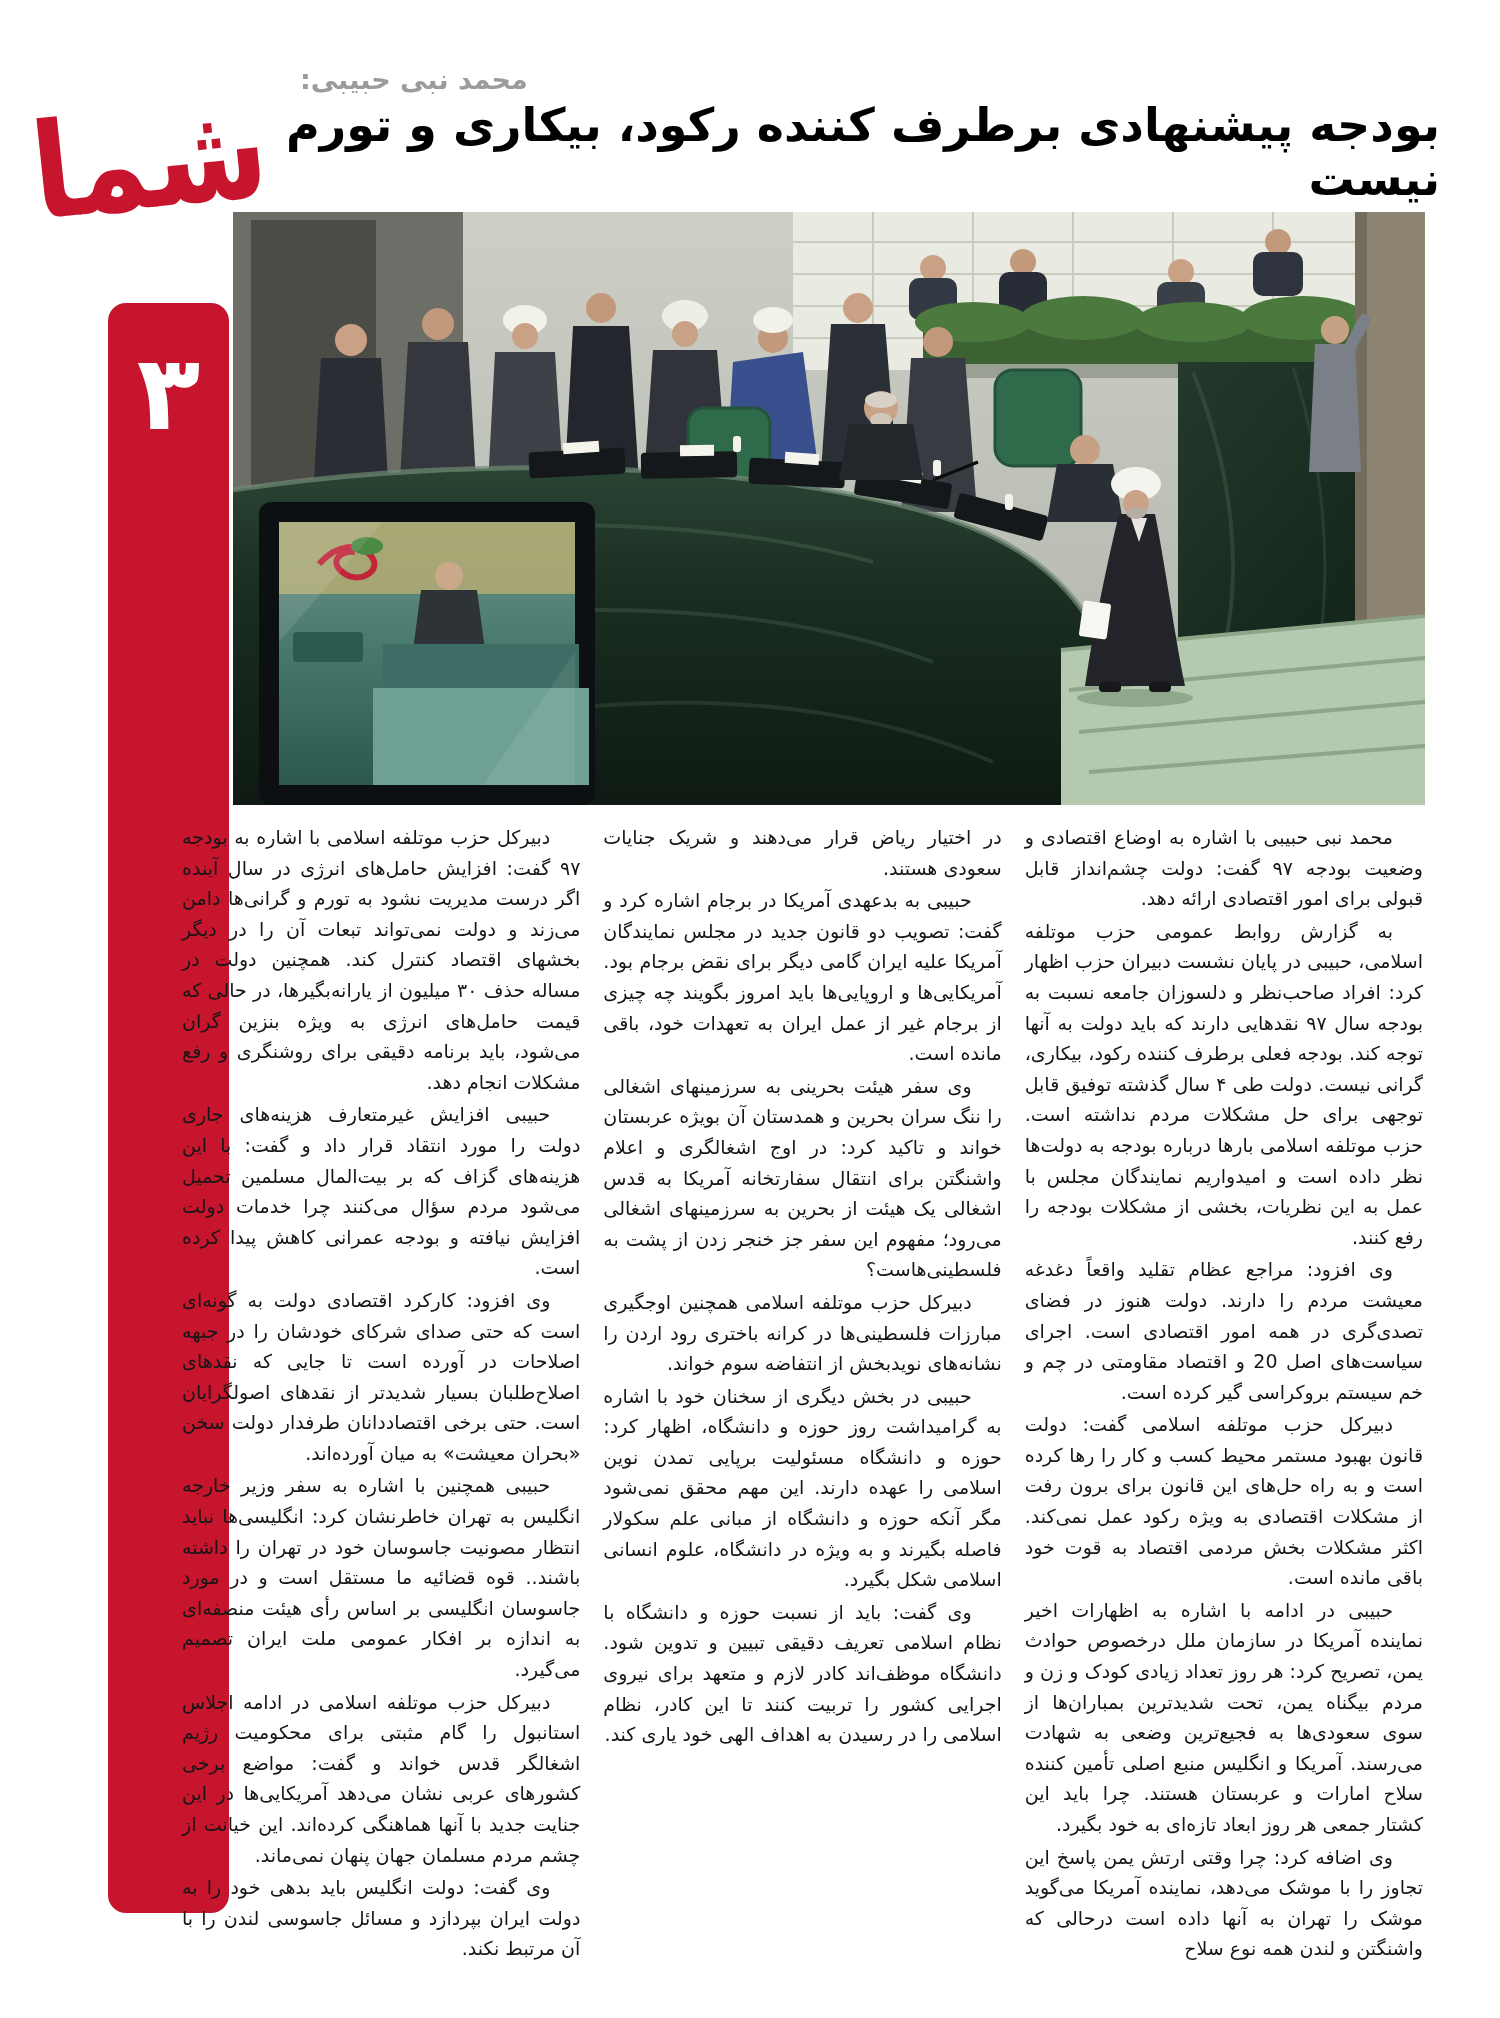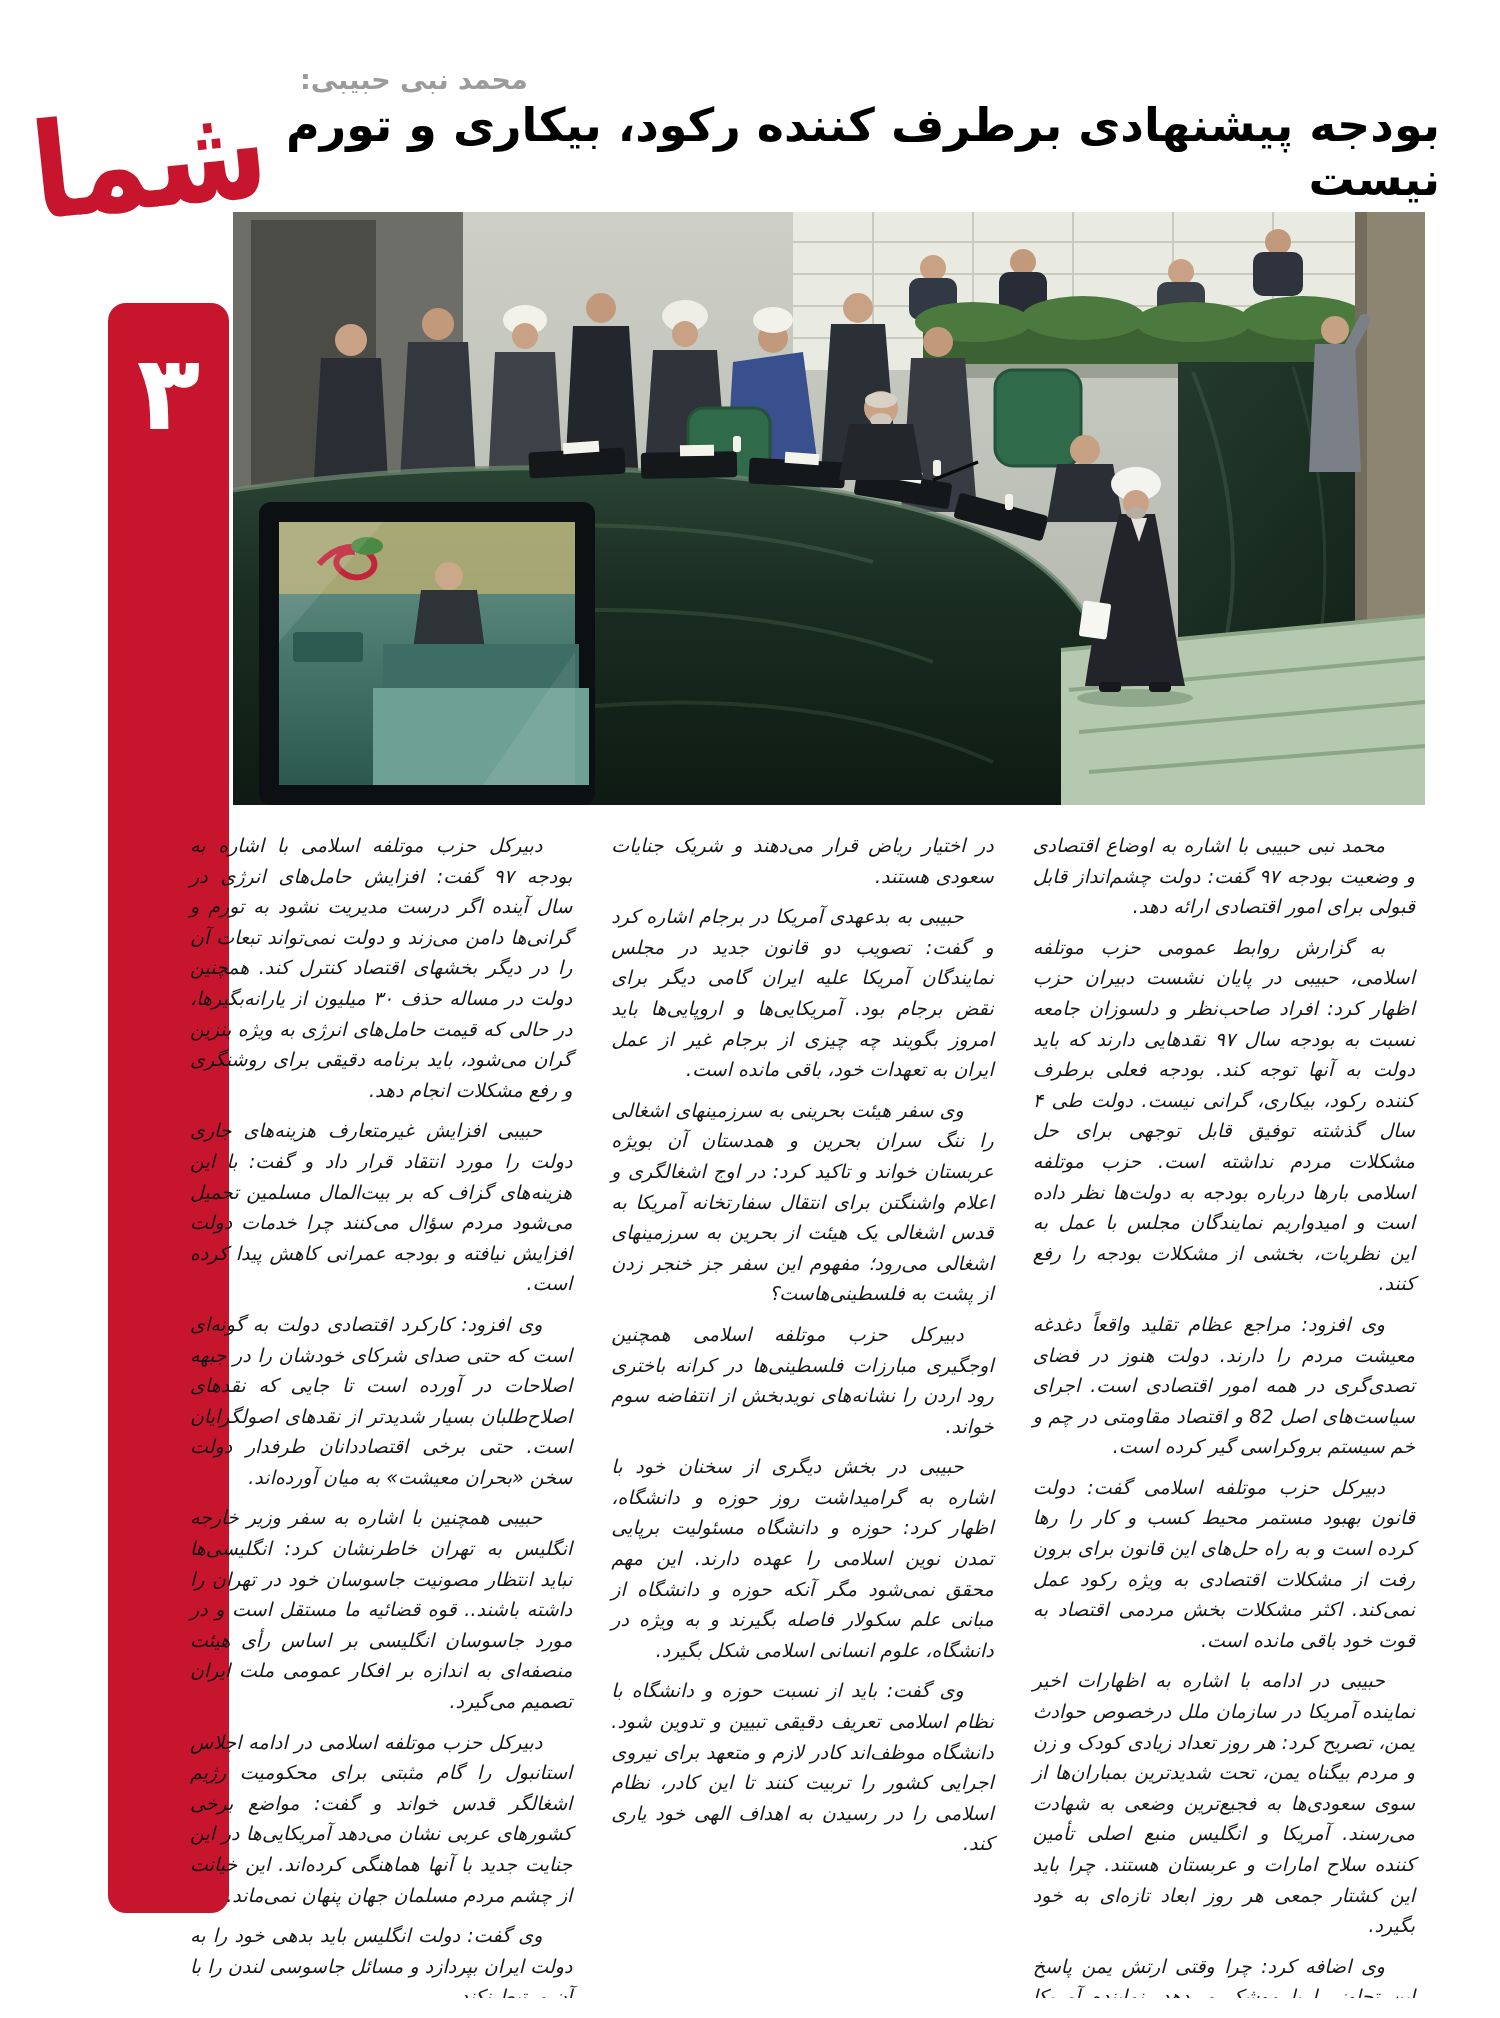--- a/index.html
+++ b/index.html
@@ -27,21 +27,21 @@
   
   .photo{position:absolute;left:233px;top:212px;width:1192px;height:593px;
         background:#b4b8ae;overflow:hidden;}
   .photo svg{display:block;width:100%;height:100%;}
 
   
   .columns{position:absolute;left:180px;top:820px;width:1245px;height:1178px;
         display:flex;gap:19px;direction:rtl;}
   .col{flex:1 1 0;overflow:hidden;font-size:19px;line-height:30.6px;
         text-align:justify;color:#161616;}
-  .col p{margin:10px;text-indent:30px;font-style:italic;}
+  .col p{margin:2px;text-indent:30px;}
   .col p.no-indent{text-indent:0;}
 </style>
 </head>
 <body>
 
 <div class="page">
 
   <div class="logo" style="color: rgb(200, 21, 46);">شما</div>
 
   <div class="side-box" style="background: rgb(200, 21, 46);">
@@ -215,21 +215,21 @@
           <rect x="700" y="248" width="8" height="16" rx="3"></rect>
         <rect x="772" y="282" width="8" height="16" rx="3"></rect>
       </g>
     </svg>
   </div>
 
   <div class="columns" id="columns">
       <div class="col">
         <p>محمد نبی حبیبی با اشاره به اوضاع اقتصادی و وضعیت بودجه ۹۷ گفت: دولت چشم‌انداز قابل قبولی برای امور اقتصادی ارائه دهد.</p>
         <p>به گزارش روابط عمومی حزب موتلفه اسلامی، حبیبی در پایان نشست دبیران حزب اظهار کرد: افراد صاحب‌نظر و دلسوزان جامعه نسبت به بودجه سال ۹۷ نقدهایی دارند که باید دولت به آنها توجه کند. بودجه فعلی برطرف کننده رکود، بیکاری، گرانی نیست. دولت طی ۴ سال گذشته توفیق قابل توجهی برای حل مشکلات مردم نداشته است. حزب موتلفه اسلامی بارها درباره بودجه به دولت‌ها نظر داده است و امیدواریم نمایندگان مجلس با عمل به این نظریات، بخشی از مشکلات بودجه را رفع کنند.</p>
-        <p>وی افزود: مراجع عظام تقلید واقعاً دغدغه معیشت مردم را دارند. دولت هنوز در فضای تصدی‌گری در همه امور اقتصادی است. اجرای سیاست‌های اصل 82 و اقتصاد مقاومتی در چم و خم سیستم بروکراسی گیر کرده است.</p>
+        <p>وی افزود: مراجع عظام تقلید واقعاً دغدغه معیشت مردم را دارند. دولت هنوز در فضای تصدی‌گری در همه امور اقتصادی است. اجرای سیاست‌های اصل 20 و اقتصاد مقاومتی در چم و خم سیستم بروکراسی گیر کرده است.</p>
         <p>دبیرکل حزب موتلفه اسلامی گفت: دولت قانون بهبود مستمر محیط کسب و کار را رها کرده است و به راه حل‌های این قانون برای برون رفت از مشکلات اقتصادی به ویژه رکود عمل نمی‌کند. اکثر مشکلات بخش مردمی اقتصاد به قوت خود باقی مانده است.</p>
         <p>حبیبی در ادامه با اشاره به اظهارات اخیر نماینده آمریکا در سازمان ملل درخصوص حوادث یمن، تصریح کرد: هر روز تعداد زیادی کودک و زن و مردم بیگناه یمن، تحت شدیدترین بمباران‌ها از سوی سعودی‌ها به فجیع‌ترین وضعی به شهادت می‌رسند. آمریکا و انگلیس منبع اصلی تأمین کننده سلاح امارات و عربستان هستند. چرا باید این کشتار جمعی هر روز ابعاد تازه‌ای به خود بگیرد.</p>
         <p>وی اضافه کرد: چرا وقتی ارتش یمن پاسخ این تجاوز را با موشک می‌دهد، نماینده آمریکا می‌گوید موشک را تهران به آنها داده است درحالی که واشنگتن و لندن همه نوع سلاح</p>
       </div>
       <div class="col">
         <p class="no-indent">در اختیار ریاض قرار می‌دهند و شریک جنایات سعودی هستند.</p>
         <p>حبیبی به بدعهدی آمریکا در برجام اشاره کرد و گفت: تصویب دو قانون جدید در مجلس نمایندگان آمریکا علیه ایران گامی دیگر برای نقض برجام بود. آمریکایی‌ها و اروپایی‌ها باید امروز بگویند چه چیزی از برجام غیر از عمل ایران به تعهدات خود، باقی مانده است.</p>
         <p>وی سفر هیئت بحرینی به سرزمینهای اشغالی را ننگ سران بحرین و همدستان آن بویژه عربستان خواند و تاکید کرد: در اوج اشغالگری و اعلام واشنگتن برای انتقال سفارتخانه آمریکا به قدس اشغالی یک هیئت از بحرین به سرزمینهای اشغالی می‌رود؛ مفهوم این سفر جز خنجر زدن از پشت به فلسطینی‌هاست؟</p>
         <p>دبیرکل حزب موتلفه اسلامی همچنین اوجگیری مبارزات فلسطینی‌ها در کرانه باختری رود اردن را نشانه‌های نویدبخش از انتفاضه سوم خواند.</p>
         <p>حبیبی در بخش دیگری از سخنان خود با اشاره به گرامیداشت روز حوزه و دانشگاه، اظهار کرد: حوزه و دانشگاه مسئولیت برپایی تمدن نوین اسلامی را عهده دارند. این مهم محقق نمی‌شود مگر آنکه حوزه و دانشگاه از مبانی علم سکولار فاصله بگیرند و به ویژه در دانشگاه، علوم انسانی اسلامی شکل بگیرد.</p>

